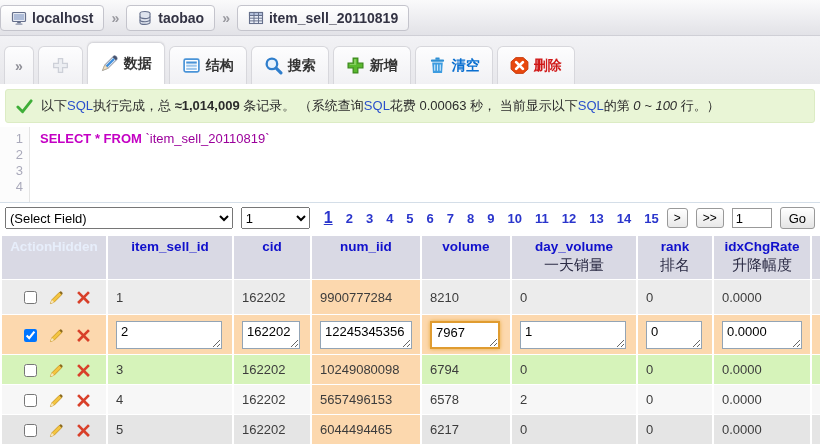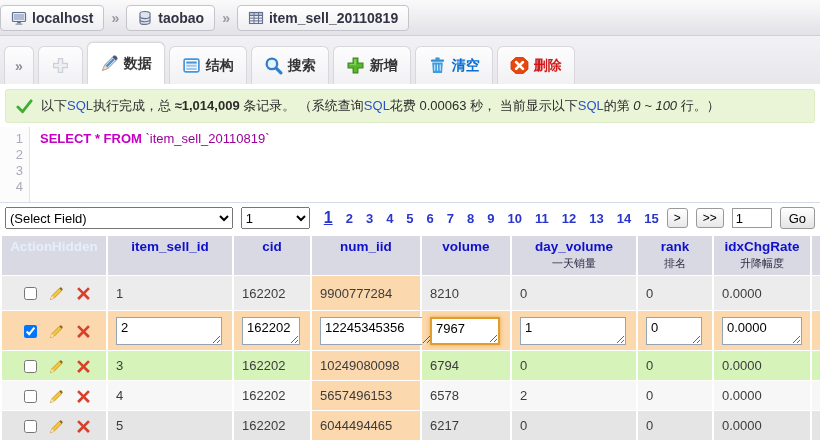--- a/index.html
+++ b/index.html
@@ -59,21 +59,21 @@
   .goto-input { width:40px; height:20px; border:1px solid #999; font-size:13px; padding:0 3px; }
   .go-btn { height:22px; padding:0 8px; font-size:13px; background:linear-gradient(#fff,#e4e4e4);
     border:1px solid #999; border-radius:3px; cursor:pointer; }
 
   
   table.grid { border-collapse:separate; border-spacing:2px 1px; width:862px;
     table-layout:fixed; margin-top:2px; }
   .grid th { background:#d9d9e4; padding:3px 4px 4px 4px; vertical-align:top; }
   .grid th .hname { color:#1010cc; font-weight:bold; font-size:13.5px; }
   .grid th.hidden-h .hname { color:#e7eefb; }
-  .grid th .hsub { color:#2b2b44; font-weight:normal; font-size:11px; margin-top:2px; min-height:14px; }
+  .grid th .hsub { color:#2b2b44; font-weight:normal; font-size:15px; margin-top:2px; min-height:14px; }
   .grid td { font-size:13px; color:#3c3c3c; padding:4px 8px; vertical-align:middle; }
   tr.r1 td { background:#ececec; height:34px; }
   tr.r2 td { background:#fcd8ae; height:39px; }
   tr.r3 td { background:#d6f3ba; height:29px; }
   tr.r4 td { background:#f7f7f7; height:29px; }
   tr.r5 td { background:#e5e5e5; height:29px; }
   tr.r1 td.hl, tr.r3 td.hl, tr.r4 td.hl, tr.r5 td.hl { background:#fcd8ae; }
   td.act { white-space:nowrap; padding-left:22px; }
   td.act .sp { display:inline-block; width:12px; }
   .rowicon { width:15px; height:15px; vertical-align:middle; cursor:pointer; }
@@ -302,21 +302,21 @@
           </svg><span class="sp"></span><svg class="rowicon" viewBox="0 0 16 16">
             <path d="M3.2 1.2 L8 6 L12.8 1.2 L14.8 3.2 L10 8 L14.8 12.8 L12.8 14.8 L8 10 L3.2 14.8 L1.2 12.8 L6 8 L1.2 3.2 Z" fill="#d8402a"></path>
           </svg></td>
     <td>
           <textarea class="cellbox" style="width: 106px;">2</textarea>
         </td>
     <td>
           <textarea class="cellbox" style="width: 58px;">162202</textarea>
         </td>
     <td>
-          <textarea class="cellbox" style="width: 112px;">12245345356</textarea>
+          <textarea class="cellbox" style="width: 92px;">12245345356</textarea>
         </td>
     <td>
           <textarea class="cellbox focus" style="width: 70px;">7967</textarea>
         </td>
     <td>
           <textarea class="cellbox" style="width: 106px;">1</textarea>
         </td>
     <td>
           <textarea class="cellbox" style="width: 56px;">0</textarea>
         </td>

